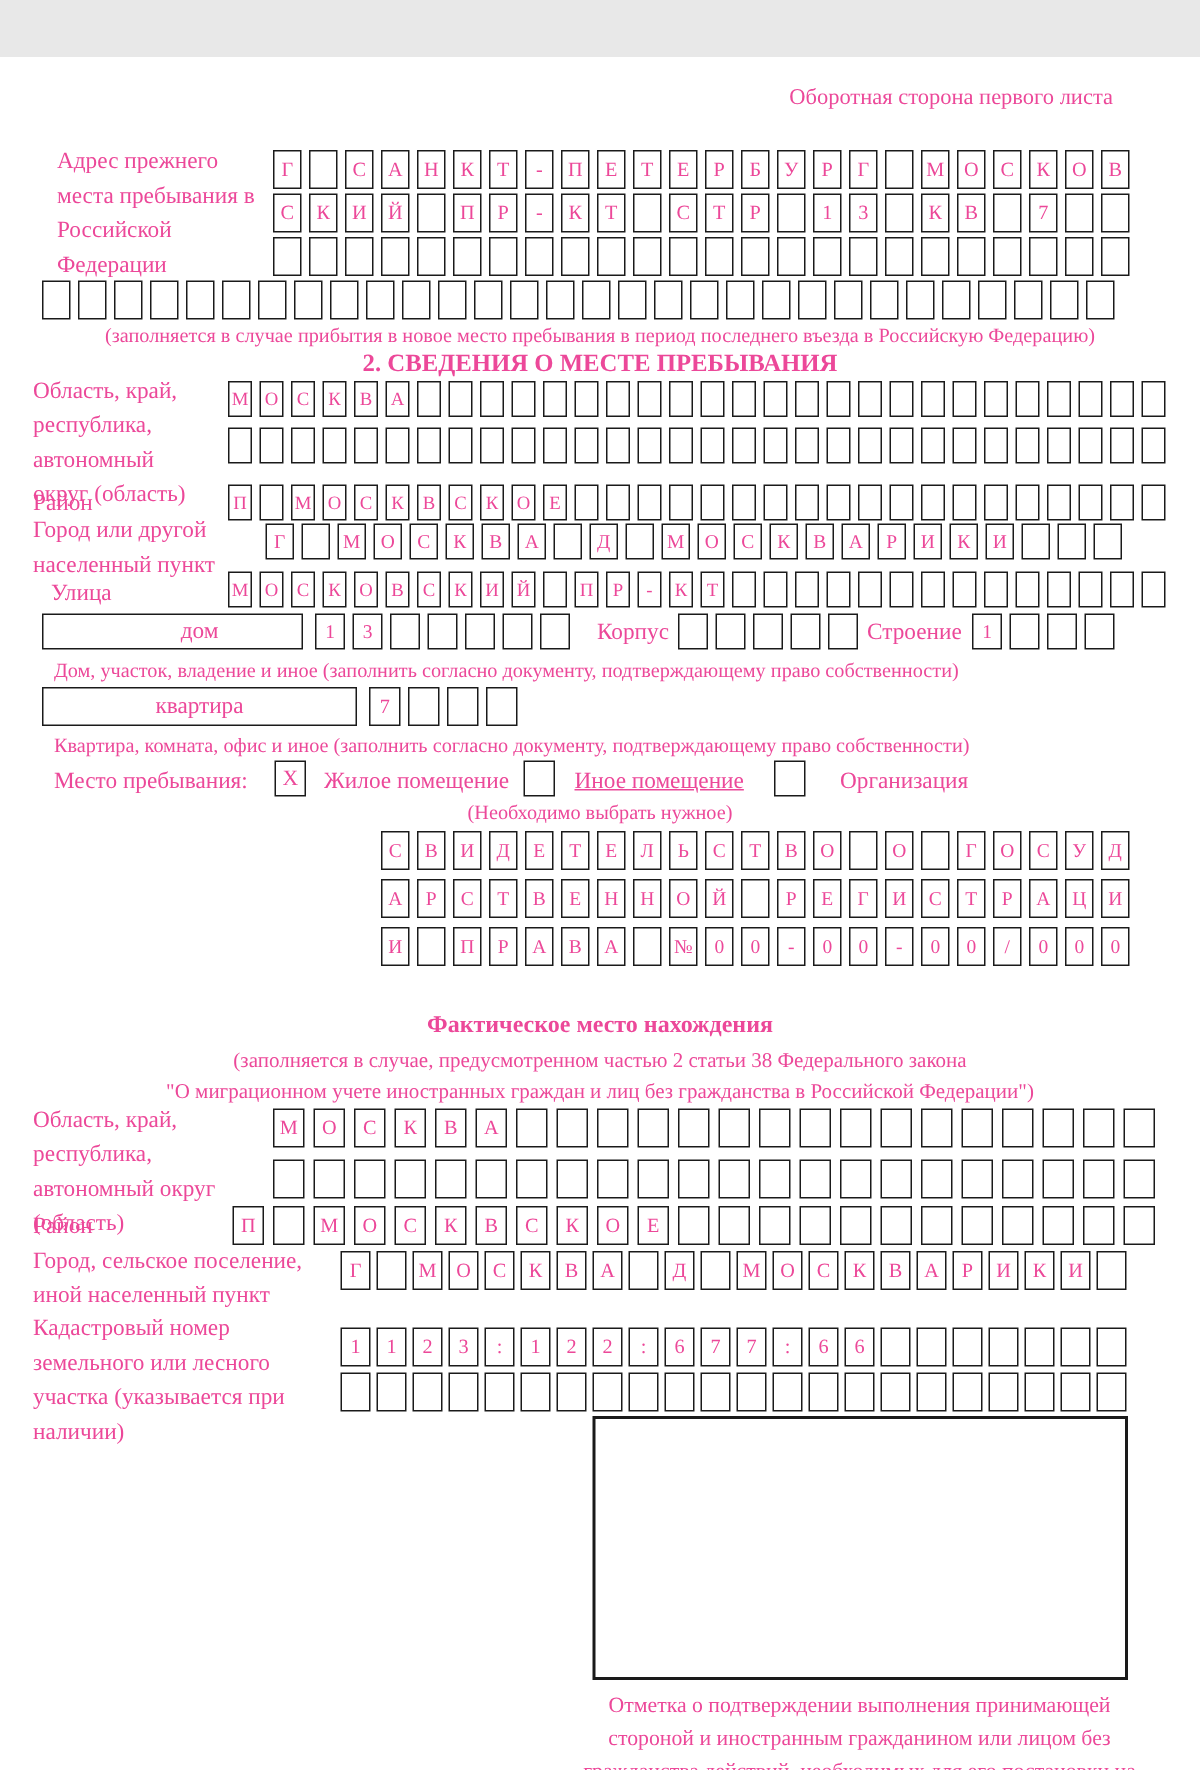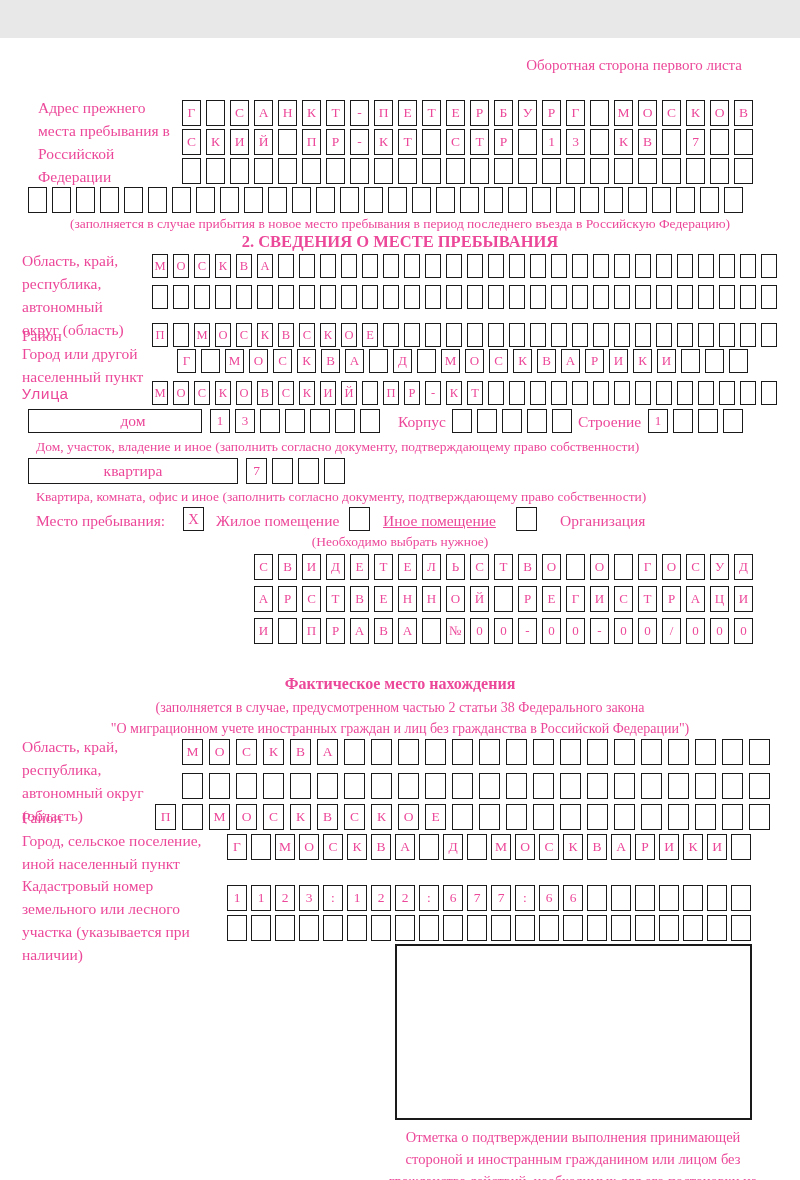--- a/index.html
+++ b/index.html
@@ -269,21 +269,21 @@
       <span class="cell">А</span>
       <span class="cell">Р</span>
       <span class="cell">И</span>
       <span class="cell">К</span>
       <span class="cell">И</span>
       <span class="cell"></span>
       <span class="cell"></span>
       <span class="cell"></span>
     </div>
 
-  <div class="lbl" style="left:22px;top:346px;font-family:Liberation Mono, monospace;">Улица</div>
+  <div class="lbl" style="left:34px;top:346px;">Улица</div>
   <div class="cellrow r-b" style="left:152px;top:343px;">
       <span class="cell">М</span>
       <span class="cell">О</span>
       <span class="cell">С</span>
       <span class="cell">К</span>
       <span class="cell">О</span>
       <span class="cell">В</span>
       <span class="cell">С</span>
       <span class="cell">К</span>
       <span class="cell">И</span>

